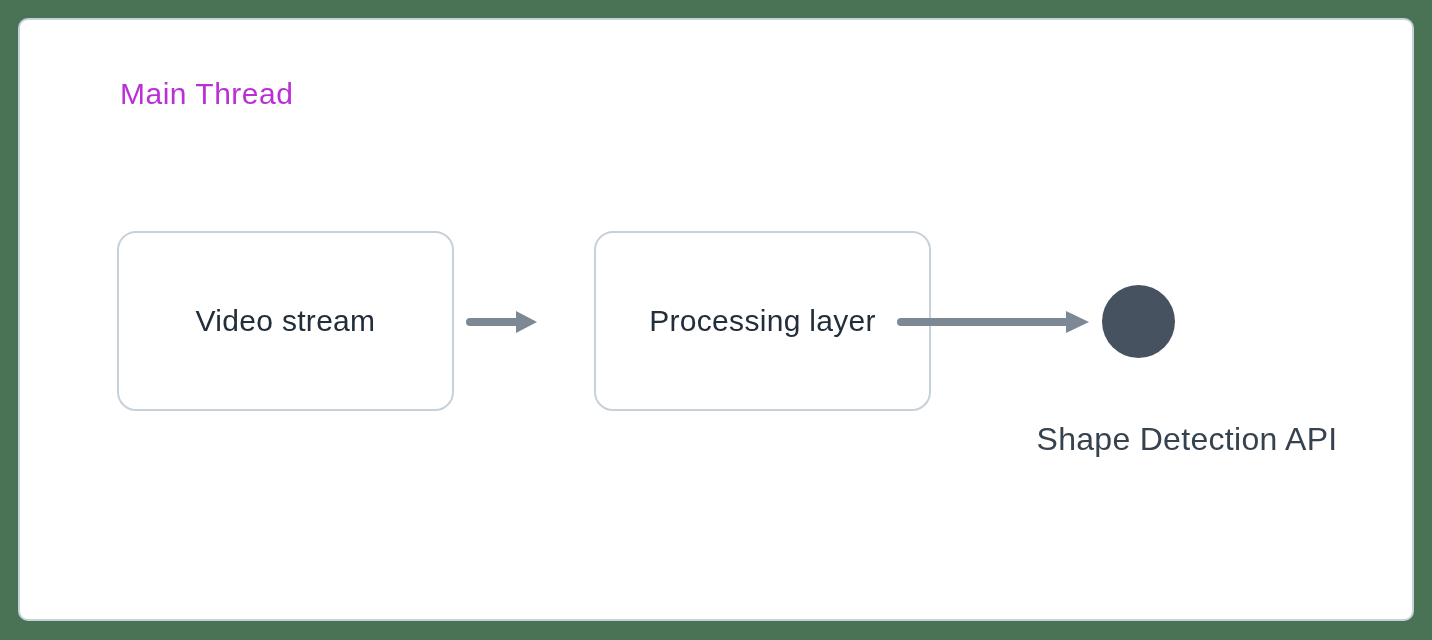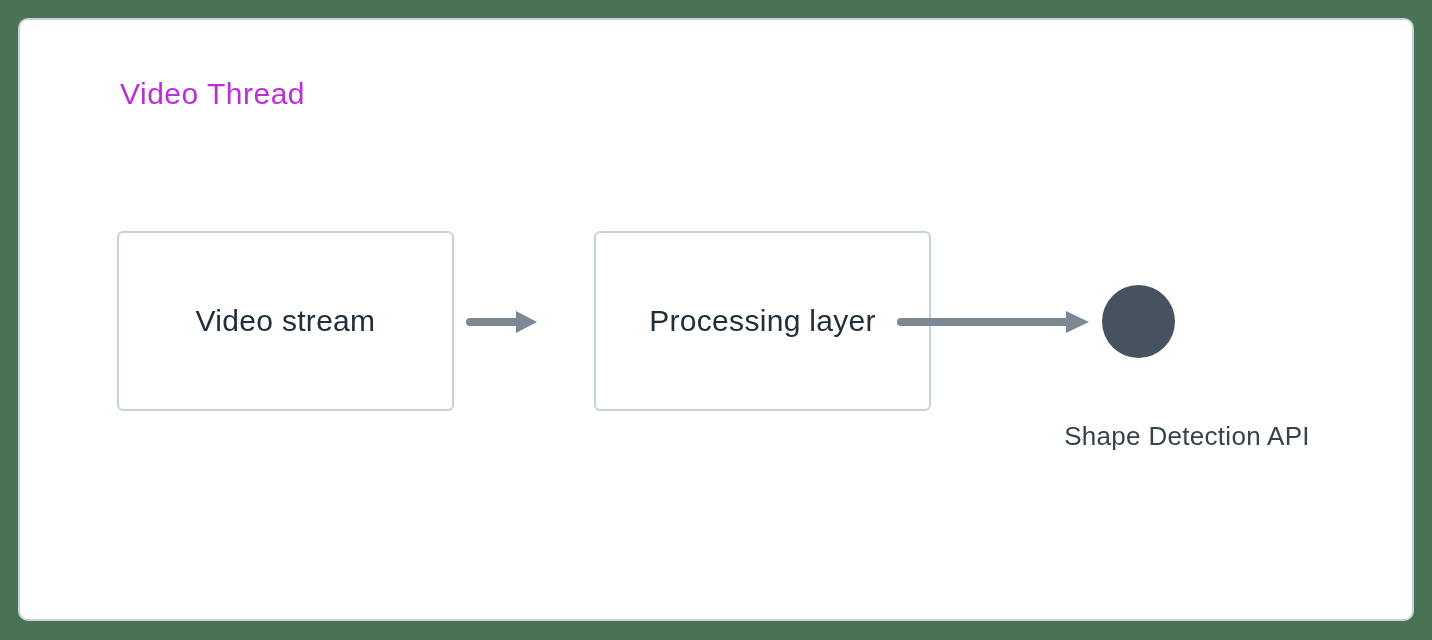--- a/index.html
+++ b/index.html
@@ -37,21 +37,21 @@
     color:var(--title-magenta);
     letter-spacing:0.5px;
     white-space:nowrap;
   }
   .node{
     position:absolute;
     top:211px;
     height:180px;
     background:var(--node-bg);
     border:2px solid var(--node-border);
-    border-radius:6px;
+    border-radius:19px;
     display:flex;
     align-items:center;
     justify-content:center;
   }
   .node-1{ left:97px;  width:337px; }
   .node-2{ left:530px; width:337px;margin-left:44px; }
   .node-label{
     font-size:30px;
     color:var(--node-text);
     letter-spacing:0.3px;
@@ -72,32 +72,32 @@
     left:1082px; top:265px;
     width:73px; height:73px;
     border-radius:50%;
     background:var(--circle-fill);
   }
   .endpoint-label{
     position:absolute;
     left:987px; top:401px;
     width:360px;
     text-align:center;
-    font-size:26px;
+    font-size:32px;
     color:var(--endpoint-text);
     letter-spacing:0.3px;
     white-space:nowrap;
   }
 </style>
 </head>
 <body>
 
 <div class="panel">
 
-  <div class="panel-title">Video Thread</div>
+  <div class="panel-title">Main Thread</div>
 
   <div class="node node-1">
     <span class="node-label">Video stream</span>
   </div>
 
   <svg class="arrow arrow-1" viewBox="0 0 74 26" xmlns="http://www.w3.org/2000/svg" aria-hidden="true">
     <line x1="5" y1="13" x2="53" y2="13"></line>
     <polygon points="51,2 72,13 51,24"></polygon>
   </svg>
 

